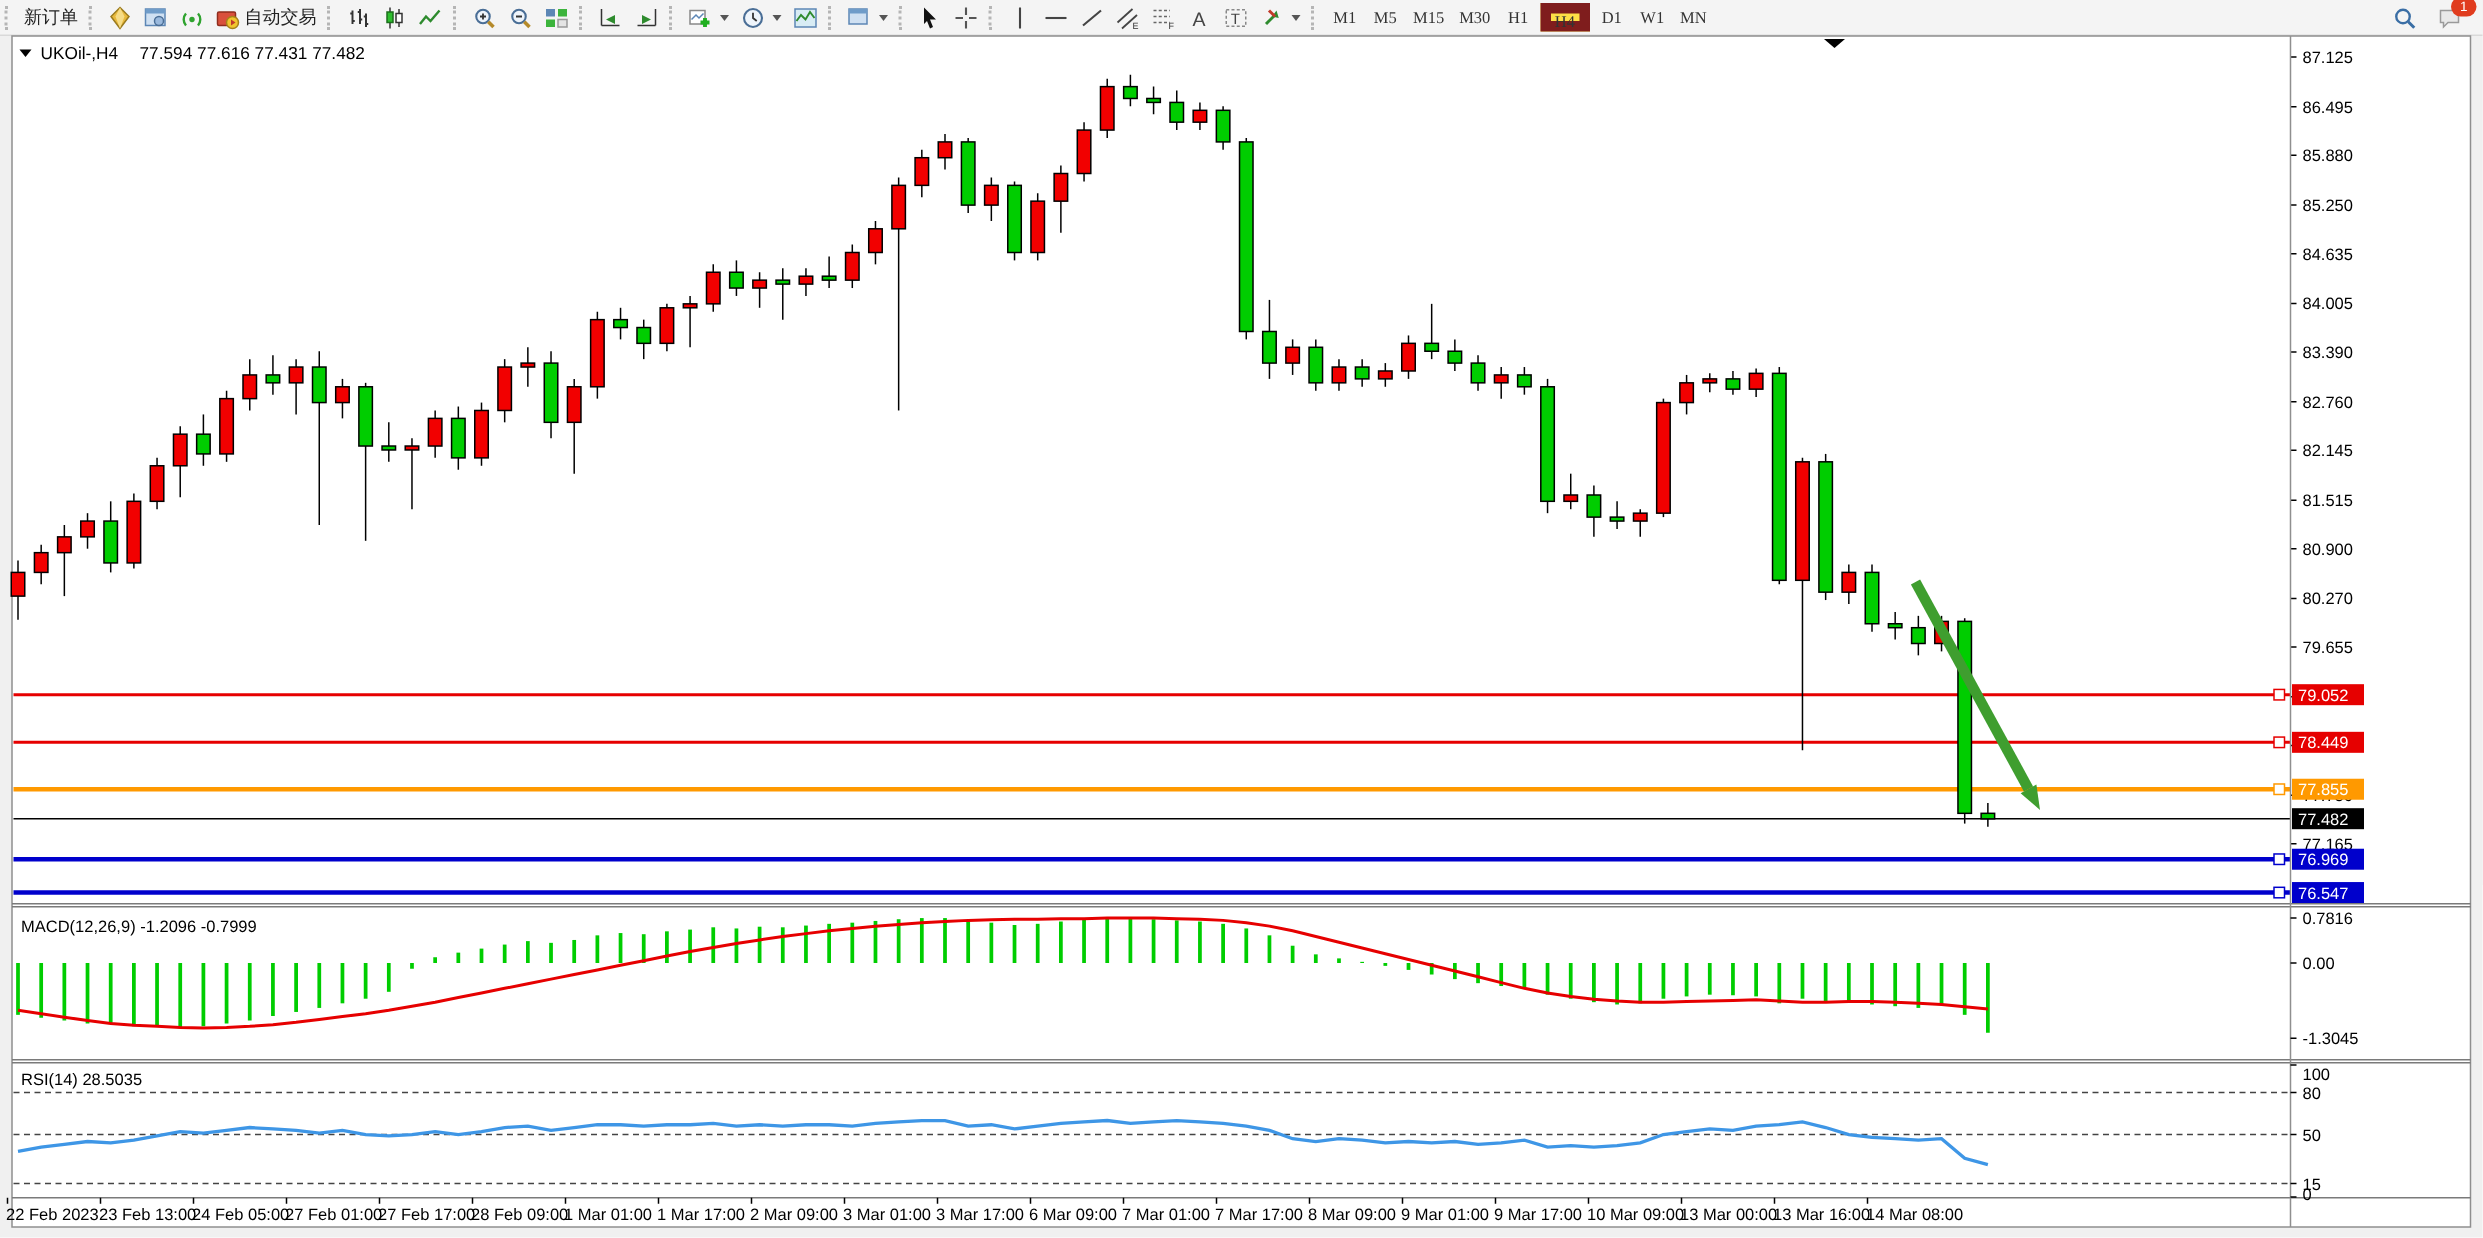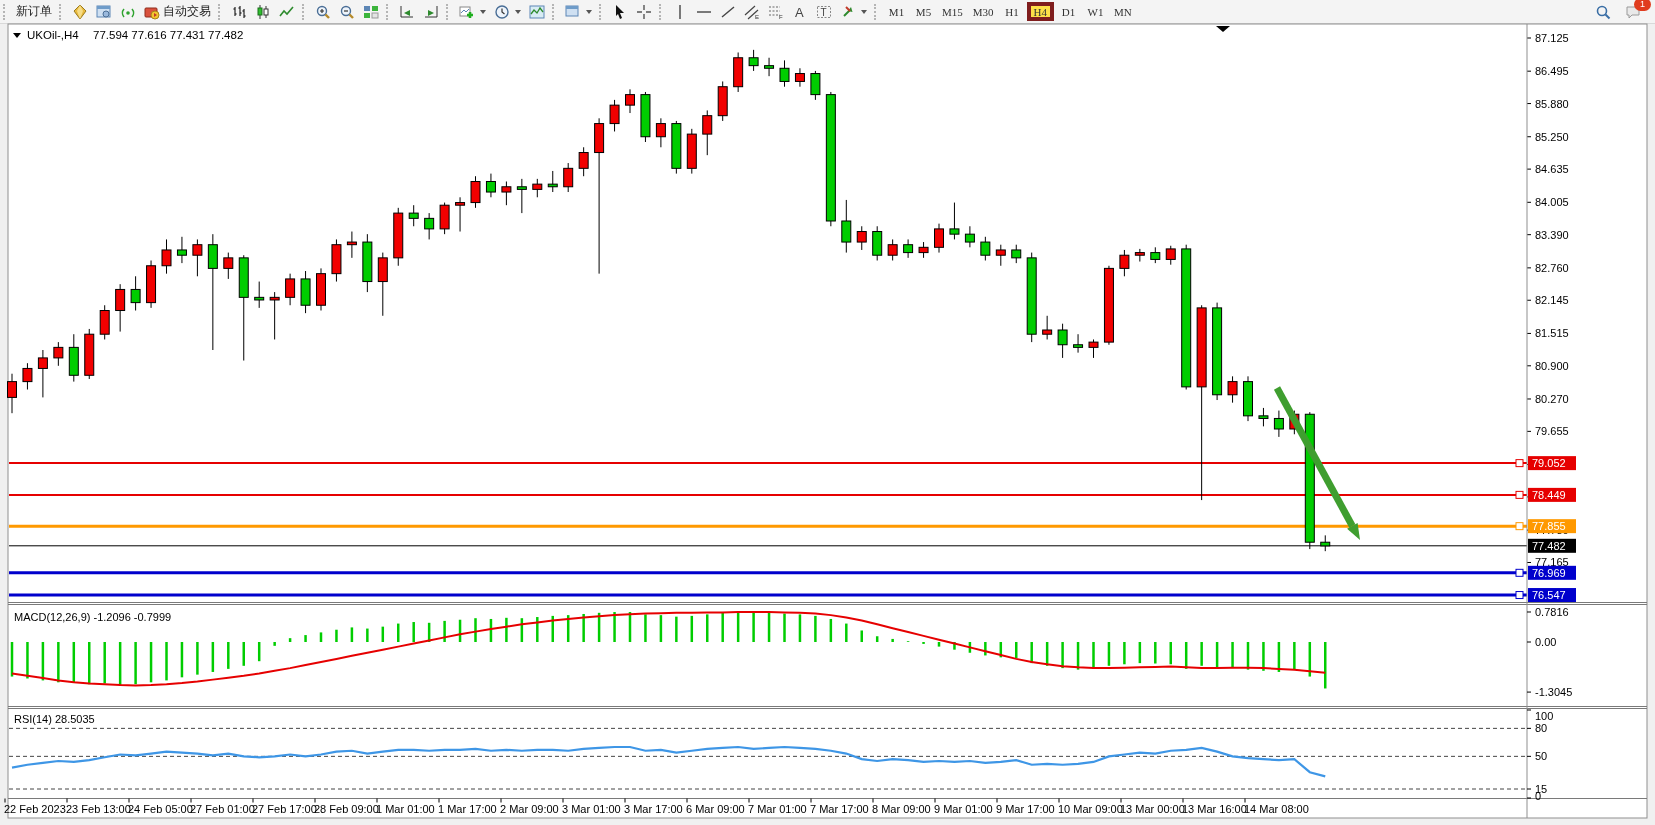--- a/index.html
+++ b/index.html
@@ -11,21 +11,21 @@
            border-bottom:1px solid #d9d9d9;display:flex;align-items:center;font-size:12px;color:#222;}
   .grip{width:4px;height:16px;margin:0 3px;border-left:2px dotted #b5b5b5;}
   .tb-btn{display:flex;align-items:center;gap:3px;height:20px;padding:1px 3px;border:1px solid transparent;
           background:transparent;font-family:"Liberation Sans",sans-serif;font-size:12px;color:#222;cursor:default;}
   .i16{width:16px;height:16px;display:block;}
   .caret{width:0;height:0;border-left:3px solid transparent;border-right:3px solid transparent;
          border-top:4px solid #555;margin-left:2px;}
   .tfs{display:flex;align-items:center;}
   .tf{height:19px;min-width:25px;padding:0 3px;margin:0 1px;border:1px solid transparent;background:transparent;
       font-family:Liberation Serif, serif;font-size:11px;color:#333;}
-  .tf.active{border:4px solid #7f1d1d;background:#fde047;}
+  .tf.active{border:7px solid #7f1d1d;background:#fde047;}
   .tb-right{margin-left:auto;display:flex;align-items:center;gap:6px;padding-right:10px;}
   .chat-wrap{position:relative;}
   .badge{position:absolute;top:-4px;right:-6px;min-width:13px;height:13px;border-radius:7px;background:#e03c1e;
          color:#fff;font-size:9px;line-height:13px;text-align:center;padding:0 2px;}
   
   svg text{font-family:"Liberation Sans",sans-serif;}
   .ttl{font-size:11.5px;fill:#000;}
   .indlbl{font-size:11px;fill:#000;}
 </style>
 </head>

